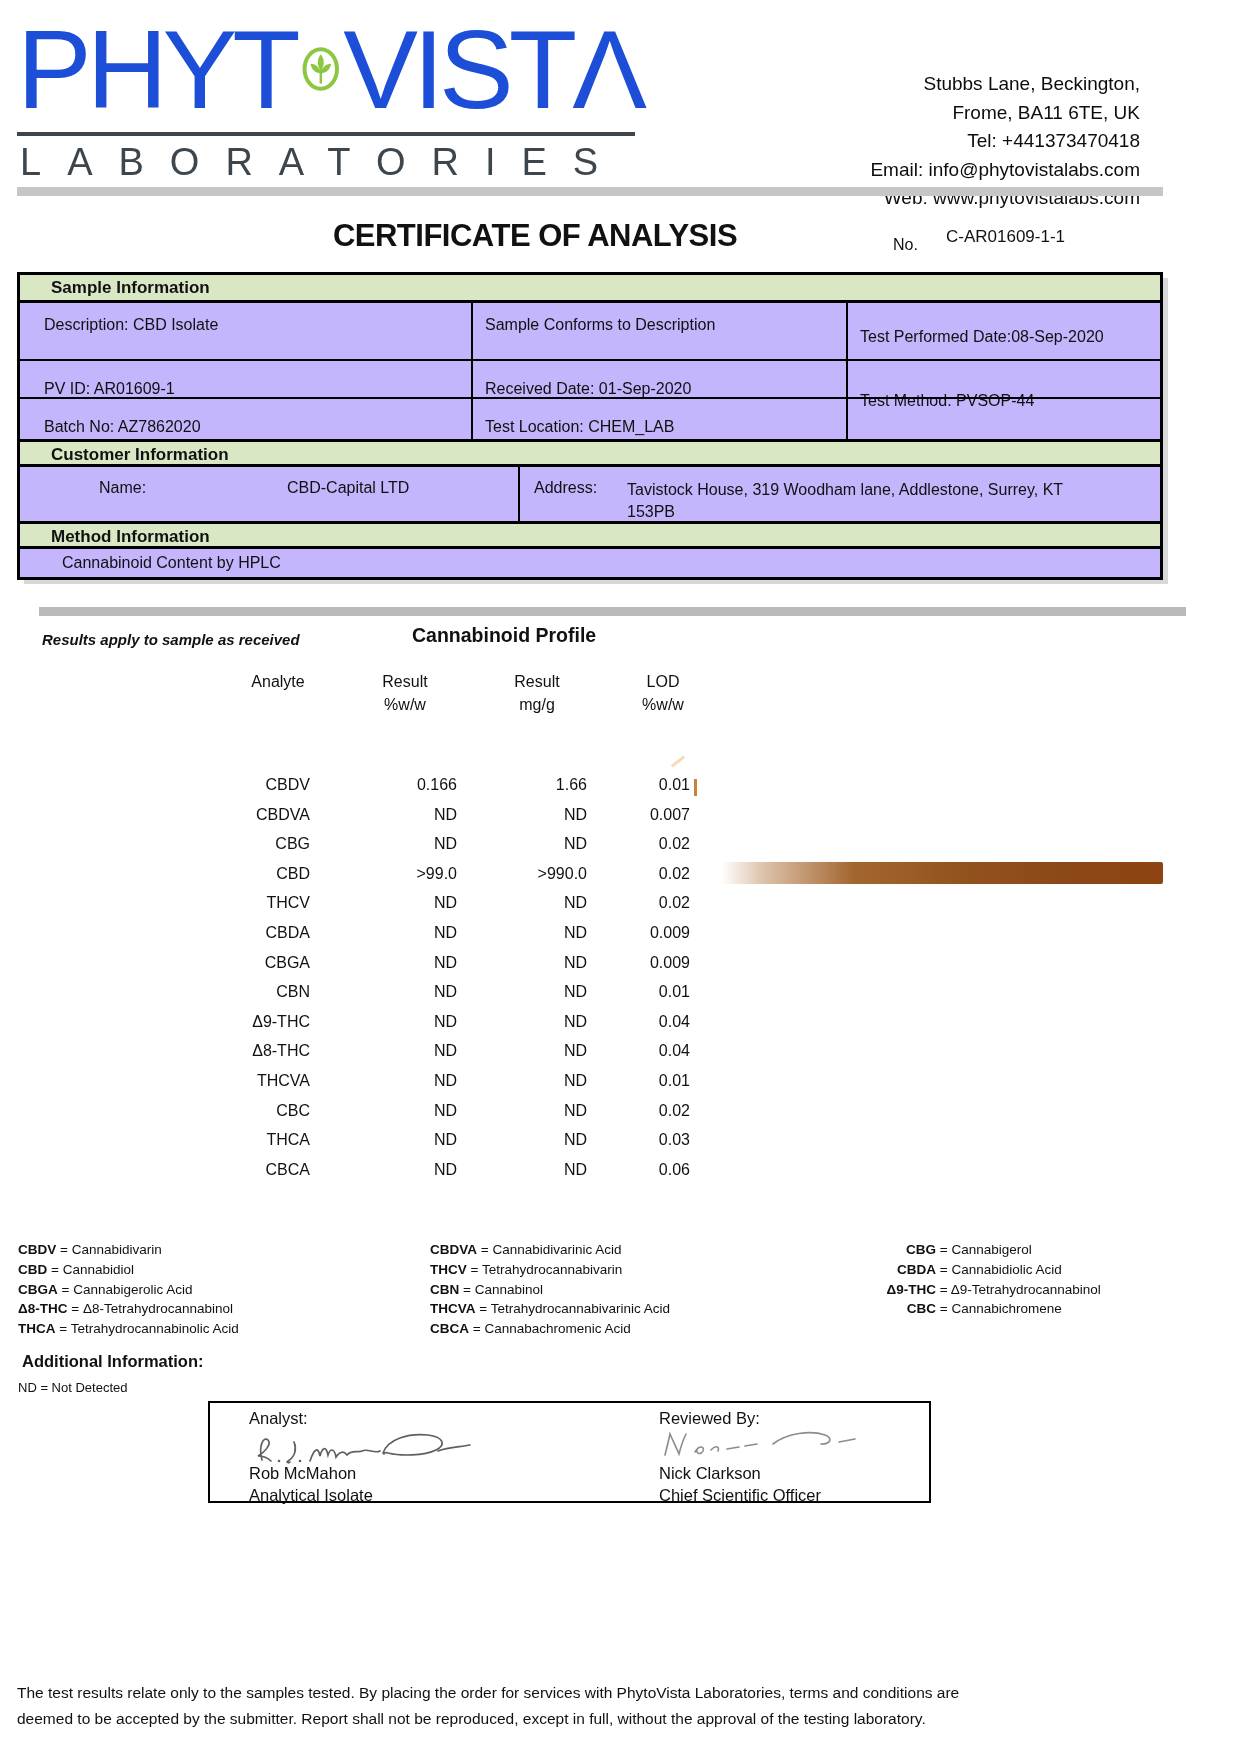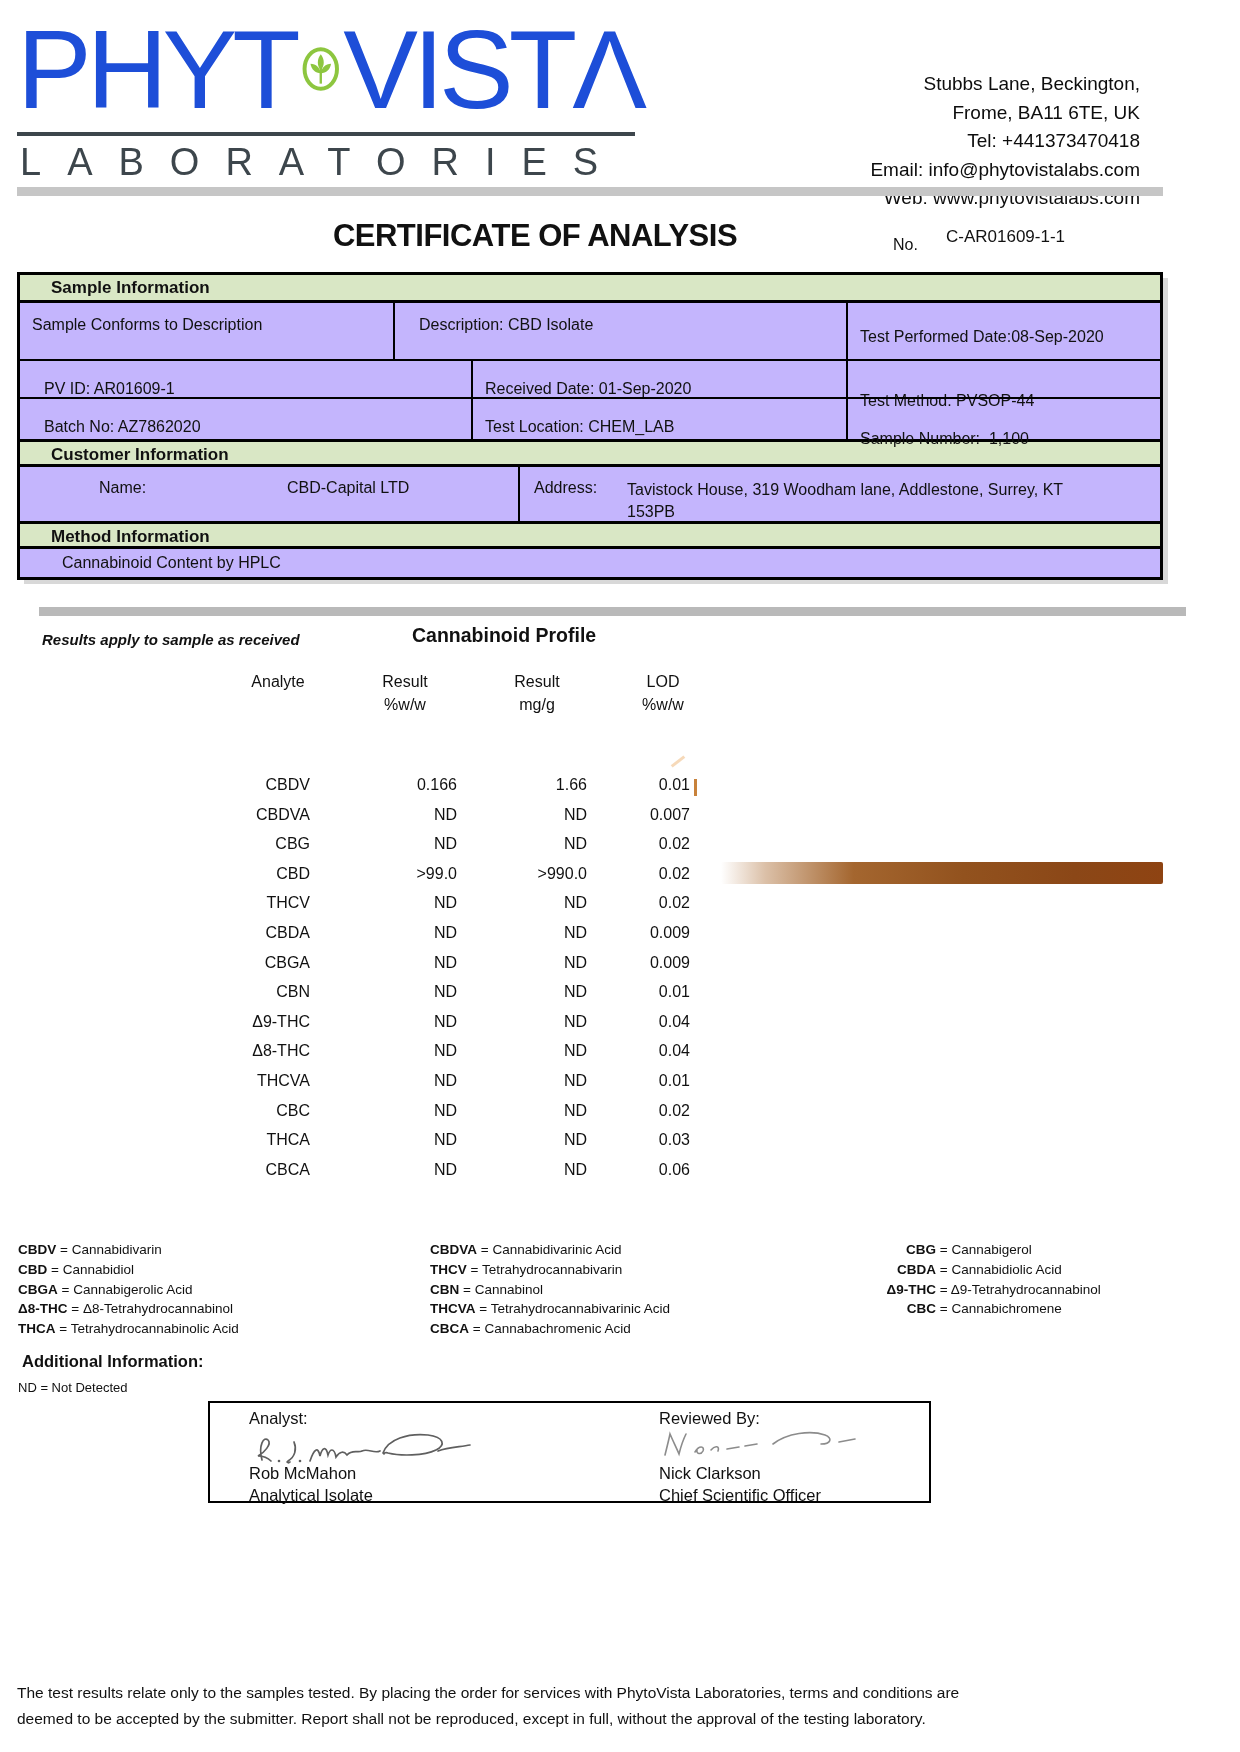--- a/index.html
+++ b/index.html
@@ -108,35 +108,34 @@
 
   <div class="coa-title">CERTIFICATE OF ANALYSIS</div>
   <div class="no-label">No.</div>
   <div class="no-value">C-AR01609-1-1</div>
 
   <div class="info-table">
     <div class="sect-bar">Sample Information</div>
     <div class="si-rows">
 
         <div>
+          <span class="si-c cw1">Description: CBD Isolate</span>
           <span class="si-c cw2">Sample Conforms to Description</span>
-          <span class="si-c cw1">Description: CBD Isolate</span>
           <span class="si-c cw3"><span class="inner">Test Performed Date:08-Sep-2020</span></span>
         </div>
 
         <div>
           <span class="si-c cw1">PV ID: AR01609-1</span>
           <span class="si-c cw2">Received Date: 01-Sep-2020</span>
           <span class="si-c cw3"><span class="inner">Test Method: PVSOP-44</span></span>
         </div>
 
         <div>
           <span class="si-c cw1">Batch No: AZ7862020</span>
           <span class="si-c cw2">Test Location: CHEM_LAB</span>
-          <span class="si-c cw3"><span class="inner">Sample Number:  1,100</span></span>
         </div>
       </div>
 
     <div class="sect-bar mid">Customer Information</div>
     <div class="cust-row">
       <div class="cust-left">
         <span class="lbl">Name:</span><span>CBD-Capital LTD</span>
       </div>
       <div class="cust-right">
         <span class="lbl">Address:</span>

